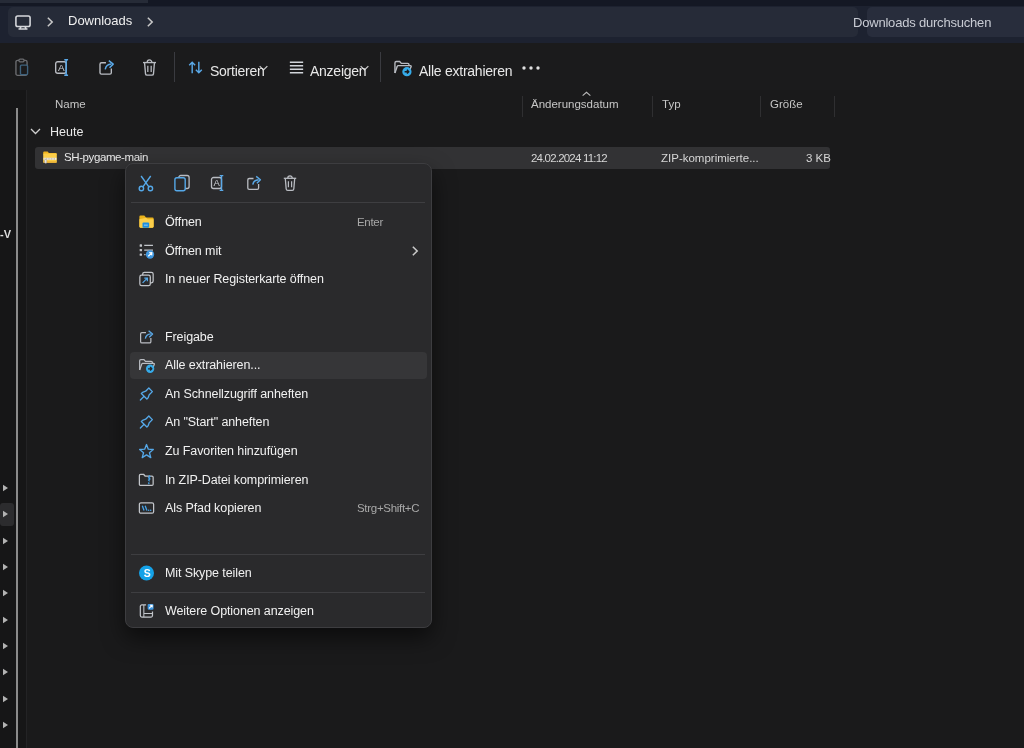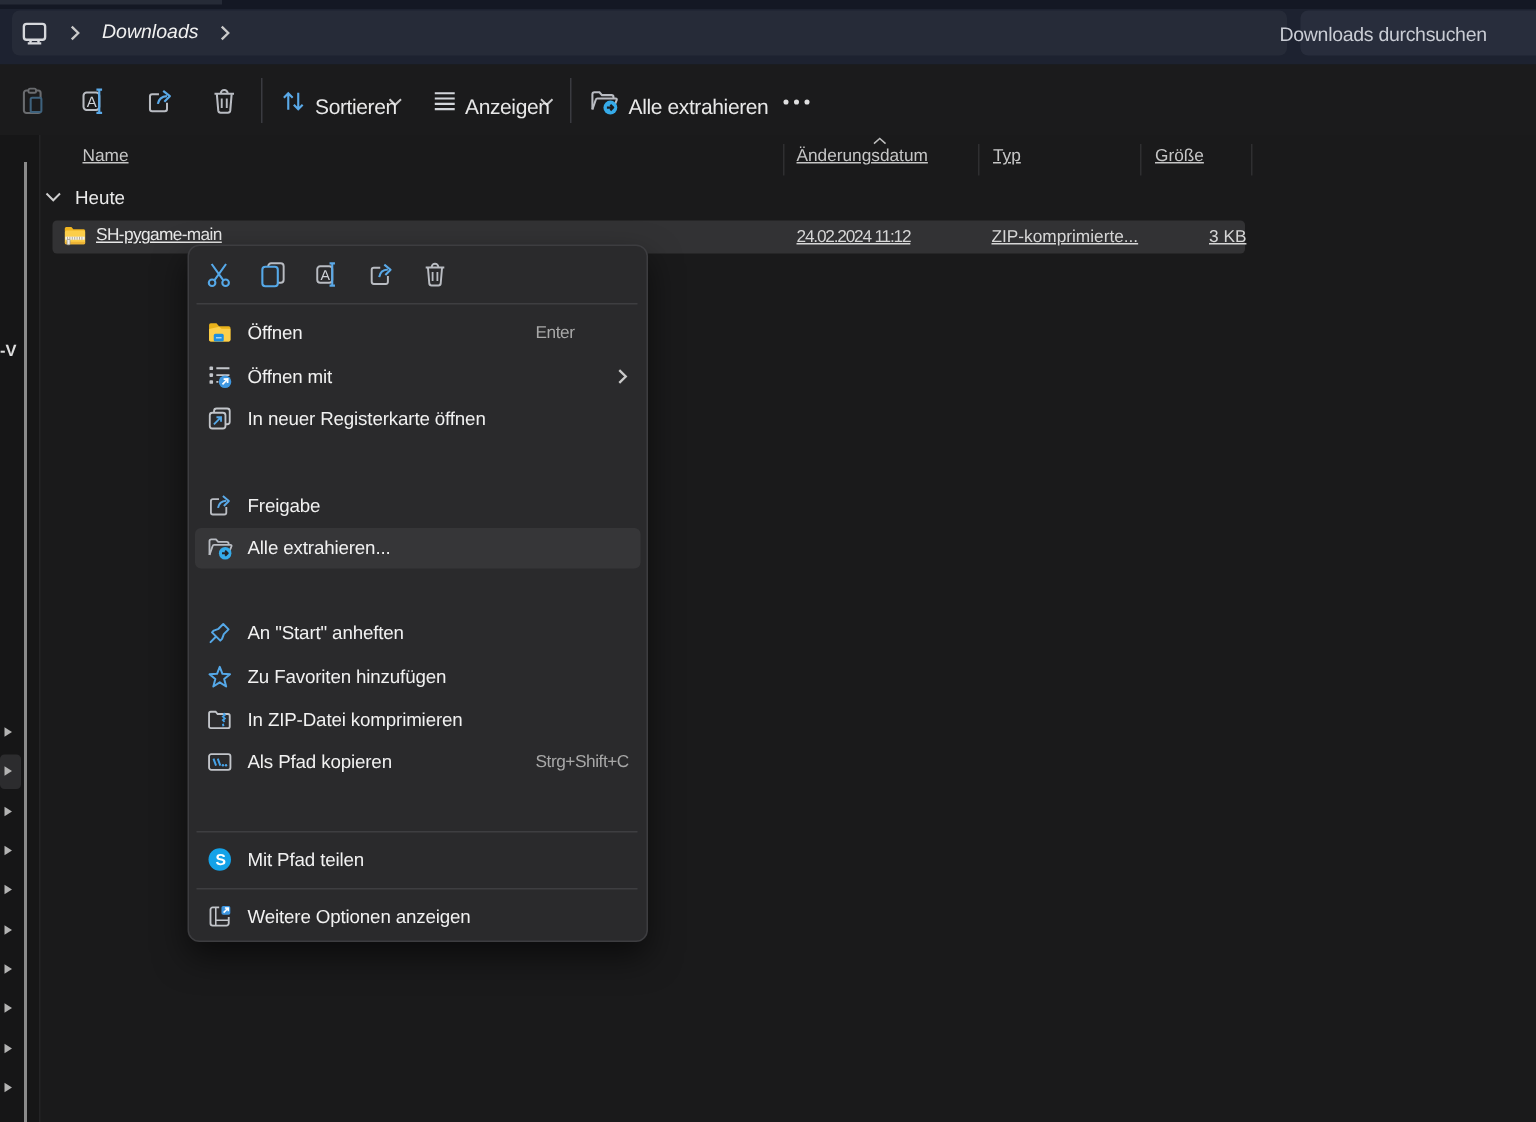--- a/index.html
+++ b/index.html
@@ -4,36 +4,36 @@
   html,body{margin:0;padding:0;}
   body{width:1024px;height:748px;overflow:hidden;background:#1a1a1b;
        font-family:"Liberation Sans",sans-serif;position:relative;}
   .abs{position:absolute;}
   
   #titlebar{left:0;top:0;width:1024px;height:43px;background:#1d2230;}
   #topstrip{left:0;top:0;width:1024px;height:6px;background:#141824;}
   #tabrem{left:0;top:0;width:148px;height:3px;background:#262b37;}
   #addrbox{left:8px;top:7px;width:850px;height:30px;background:#262b38;border-radius:5px;}
   #searchbox{left:867px;top:7px;width:170px;height:30px;background:#282d3c;border-radius:5px;}
-  .crumbtxt{color:#f0f0f0;font-size:13px;font-style:italic;}
+  .crumbtxt{color:#f0f0f0;font-size:13px;}
   #searchtxt{left:853px;top:15px;color:#c9ccd4;font-size:13px;letter-spacing:-0.2px;}
   
   #toolbar{left:0;top:43px;width:1024px;height:47px;background:#1b1b1c;}
   .tbsep{top:52px;width:1px;height:30px;background:#3a3b40;}
   .tblabel{color:#e8e8e8;font-size:14px;letter-spacing:-0.25px;top:63px;}
   
   #sidebar{left:0;top:90px;width:26px;height:658px;background:#161617;}
   #sidescroll{left:16px;top:108px;width:2px;height:640px;background:#8b8b8b;}
   #sidediv{left:26px;top:90px;width:1px;height:658px;background:#232325;}
   #sidehl{left:0;top:503px;width:14px;height:23px;background:#2c2c2e;border-radius:3px;}
-  .colhead{color:#c6c6c6;font-size:11.5px;top:98px;text-decoration:underline;}
+  .colhead{color:#c6c6c6;font-size:11.5px;top:98px;}
   .colsep{top:96px;width:1px;height:21px;background:#2f2f31;}
   #heute{left:50px;top:125px;color:#eaeaea;font-size:12.5px;}
   #filerow{left:35px;top:147px;width:795px;height:22px;background:#323234;border-radius:3px;}
-  .cell{font-size:11.5px;color:#d6d6d6;top:152px;text-decoration:underline;}
+  .cell{font-size:11.5px;color:#d6d6d6;top:152px;}
   
   #menu{left:125px;top:163px;width:307px;height:465px;background:#2a2a2c;
         border:1px solid #3d3d40;border-radius:8px;box-sizing:border-box;
         box-shadow:0 10px 22px rgba(0,0,0,.55);}
   .mrow{position:absolute;left:0;width:306px;height:28px;}
   .mico{position:absolute;left:11px;top:50%;transform:translateY(-50%);width:19px;height:19px;}
   .mtxt{position:absolute;left:39px;top:50%;transform:translateY(-50%);
         color:#f1f1f1;font-size:12.5px;letter-spacing:-0.1px;white-space:nowrap;}
   .msc{position:absolute;left:231px;top:50%;transform:translateY(-50%);
        color:#a8a8a8;font-size:11.5px;letter-spacing:-0.3px;white-space:nowrap;}
@@ -256,20 +256,26 @@
   </div>
   <div class="mrow" style="top:187px">
     <svg class="mico" viewBox="0 0 20 20">
       <path d="M2.8 15.2 V5.6 a1.3 1.3 0 0 1 1.3-1.3 h3.2 l1.6 1.8 h6 a1.3 1.3 0 0 1 1.3 1.3 v.9" fill="none" stroke="#b9bcc2" stroke-width="1.3"></path>
       <path d="M2.8 15.2 L5 8.9 a1 1 0 0 1 .95 -.7 H17.6 a.7 .7 0 0 1 .65 .95 L16.3 14" fill="none" stroke="#b9bcc2" stroke-width="1.3"></path>
       <circle cx="13.8" cy="14" r="4.4" fill="#36abe9"></circle>
       <path d="M11.6 14 h4 M13.8 12.2 l1.8 1.8 -1.8 1.8" fill="none" stroke="#222326" stroke-width="1.4" stroke-linejoin="round"></path>
     </svg>
     <span class="mtxt">Alle extrahieren...</span>
   </div>
+  <div class="mrow" style="top:215.5px">
+    <svg class="mico" viewBox="0 0 20 20">
+      <path d="M12.45 3.74 L9.13 7.06 L5.81 8.3 L4.57 9.54 L10.38 15.35 L11.62 14.11 L12.86 10.79 L16.18 7.47 Z M7.47 12.45 L3.54 16.38" fill="none" stroke="#55a8e8" stroke-width="1.4" stroke-linejoin="round" stroke-linecap="round"></path>
+    </svg>
+    <span class="mtxt">An Schnellzugriff anheften</span>
+  </div>
   <div class="mrow" style="top:244px">
     <svg class="mico" viewBox="0 0 20 20">
       <path d="M12.45 3.74 L9.13 7.06 L5.81 8.3 L4.57 9.54 L10.38 15.35 L11.62 14.11 L12.86 10.79 L16.18 7.47 Z M7.47 12.45 L3.54 16.38" fill="none" stroke="#55a8e8" stroke-width="1.4" stroke-linejoin="round" stroke-linecap="round"></path>
     </svg>
     <span class="mtxt">An "Start" anheften</span>
   </div>
   <div class="mrow" style="top:273px">
     <svg class="mico" viewBox="0 0 20 20">
       <path d="M10 3.2 L11.9 8.1 L17.2 8.45 L13.1 11.8 L14.5 17 L10 14.1 L5.5 17 L6.9 11.8 L2.8 8.45 L8.1 8.1 Z" fill="none" stroke="#55a8e8" stroke-width="1.4" stroke-linejoin="round"></path>
     </svg>
@@ -292,21 +298,21 @@
     </svg>
     <span class="mtxt">Als Pfad kopieren</span>
       <span class="msc">Strg+Shift+C</span>
   </div>
   <div class="msep" style="top:390px"></div>
   <div class="mrow" style="top:395px">
     <svg class="mico" viewBox="0 0 20 20">
       <circle cx="10" cy="10" r="7.9" fill="#14a2e8"></circle>
       <text x="7" y="13.8" font-family="Liberation Sans" font-size="11" font-weight="bold" fill="#fff">S</text>
     </svg>
-    <span class="mtxt">Mit Pfad teilen</span>
+    <span class="mtxt">Mit Skype teilen</span>
   </div>
   <div class="msep" style="top:427.5px"></div>
   <div class="mrow" style="top:432.5px">
     <svg class="mico" viewBox="0 0 20 20">
       <path d="M9.6 3.6 H5.1 a1.6 1.6 0 0 0 -1.6 1.6 V14.8 a1.6 1.6 0 0 0 1.6 1.6 H14.7 a1.6 1.6 0 0 0 1.6-1.6 V10.4" fill="none" stroke="#c2c5ca" stroke-width="1.3"></path>
       <path d="M7.2 3.8 v12.4 M7.2 12.6 h9" fill="none" stroke="#c2c5ca" stroke-width="1.1"></path>
       <rect x="11.2" y="2.6" width="6.2" height="6.2" rx="1.2" fill="#3d96e0"></rect>
       <path d="M12.7 7.3 L15.9 4.1 M13.6 4 h2.4 v2.4" fill="none" stroke="#fff" stroke-width="1.1"></path>
     </svg>
     <span class="mtxt">Weitere Optionen anzeigen</span>

